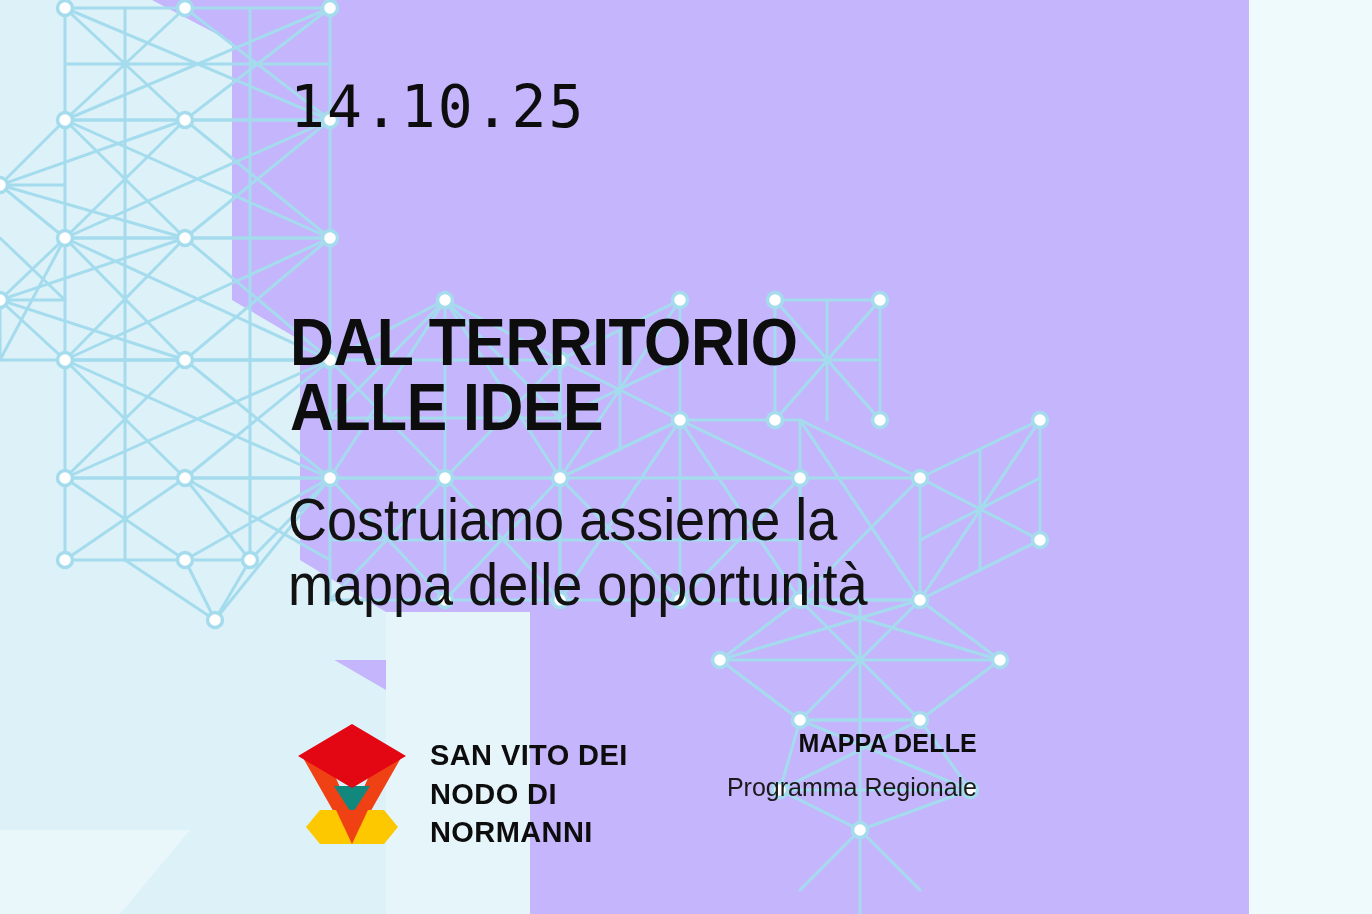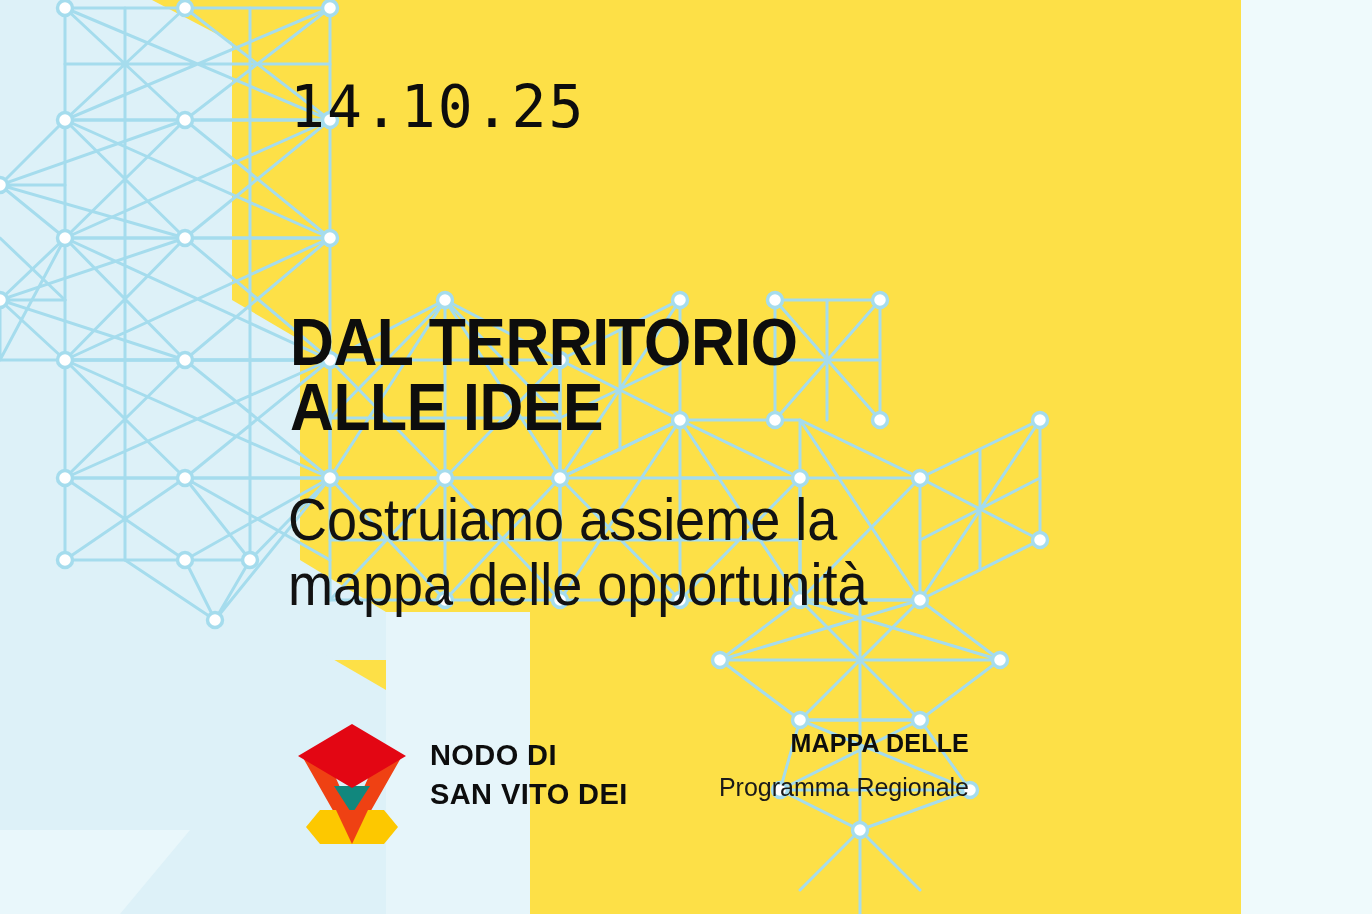--- a/index.html
+++ b/index.html
@@ -4,21 +4,22 @@
 <style>
   html,body{margin:0;padding:0;}
   body{
     width:1372px;height:914px;overflow:hidden;
     background:#effafc;
     font-family:"Liberation Sans",sans-serif;
     position:relative;
   }
   #poster{
     position:relative;width:1241px;height:914px;overflow:hidden;
-    background:#fde047;
+    background:#c4b5fd;
+    padding-left:8px;
   }
   .layer{position:absolute;left:0;top:0;width:1372px;height:914px;}
   #bg-shape, #net{pointer-events:none;}
 
   
   .date{
     position:absolute;left:290px;top:78px;
     font-family:"DejaVu Sans Mono","Liberation Mono",monospace;
     font-size:58px;font-weight:400;letter-spacing:2px;
     color:#0d0d0d;line-height:1;
@@ -215,22 +216,23 @@
 
       <polygon fill="#11877d" points="38,64 74,64 56,92"></polygon>
 
       <polygon fill="#fdc800" points="24,88 88,88 102,105 88,122 24,122 10,105"></polygon>
 
       <polygon fill="#ef4113" points="40,88 72,88 56,122"></polygon>
 
       <polygon fill="#e30613" points="56,2 110,34 56,66 2,34"></polygon>
     </svg>
     <div class="lockup-text">
+      <span>SAN VITO DEI</span>
       <span>NODO DI</span>
-      <span>SAN VITO DEI</span>
+      <span>NORMANNI</span>
     </div>
   </div>
 
   <div class="programme">
     <div class="prog-bold">
       <span>MAPPA DELLE</span>
     </div>
     <div class="prog-light">Programma Regionale</div>
   </div>
 

